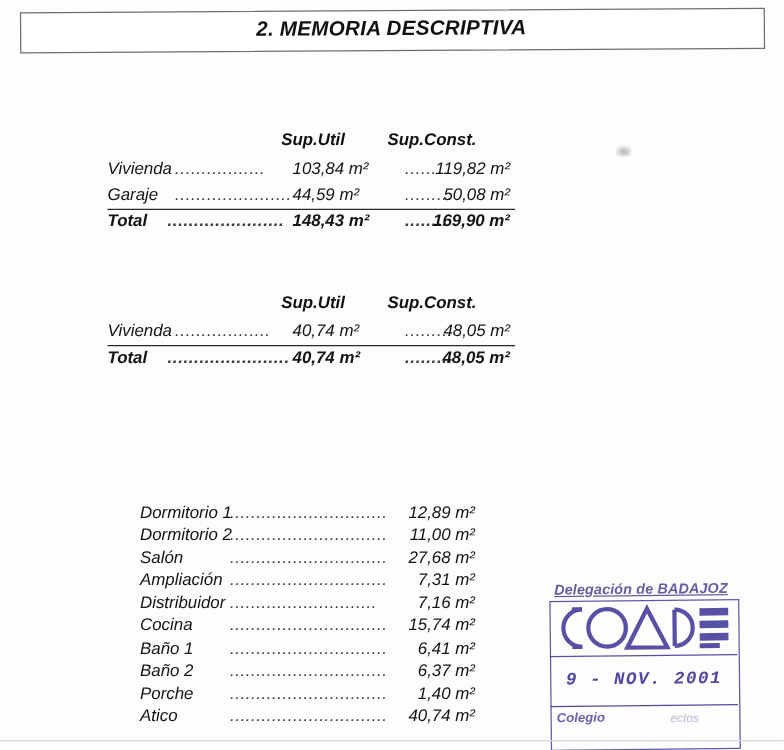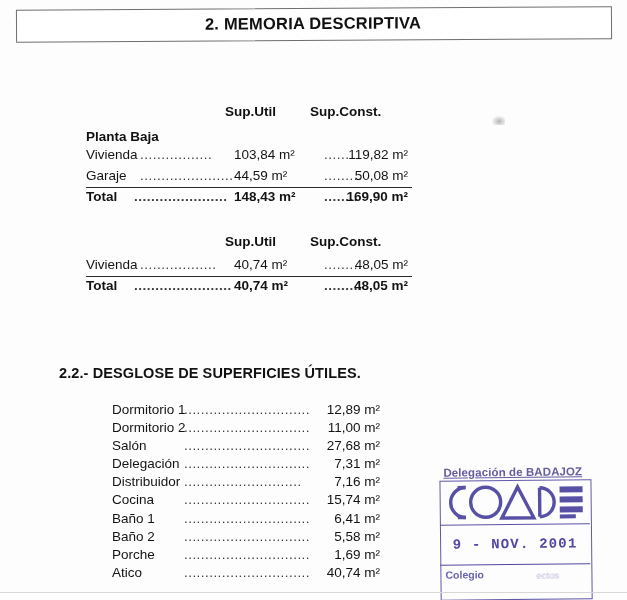--- a/index.html
+++ b/index.html
@@ -14,20 +14,21 @@
     color: #1a1a1a;
     position: relative;
     overflow: hidden;
   }
 
   
   .page {
     position: absolute;
     inset: 0;
     background: #fdfdfd;
+    font-style: italic;
   }
   .page-bottom-rule {
     position: absolute;
     left: 0;
     right: 0;
     top: 592px;
     height: 1px;
     background: #d8d8d8;
   }
   .scan-smudge {
@@ -325,21 +326,20 @@
   </div>
 
 
   <div class="surface-table" id="table-planta-baja">
 
     <div class="col-headers">
       <span class="col-head util">Sup.Util</span>
       <span class="col-head const">Sup.Const.</span>
     </div>
 
-    <div class="block-title">Planta Baja</div>
 
     <div class="srow">
       <span class="lbl">Vivienda</span>
       <span class="leader-a">.................</span>
       <span class="v1">103,84 m²</span>
       <span class="leader-b">......</span>
       <span class="v2">119,82 m²</span>
     </div>
 
     <div class="srow underlined">
@@ -377,40 +377,39 @@
 
     <div class="srow total">
       <span class="lbl">Total</span>
       <span class="leader-a">.......................</span>
       <span class="v1">40,74 m²</span>
       <span class="leader-b">.........</span>
       <span class="v2">48,05 m²</span>
     </div>
   </div>
 
-  <div class="section-heading" id="heading-22">2.2.- DESGLOSE DE SUPERFICIES ÚTILES.</div>
 
   <div id="room-list">
     <div class="rrow">
       <span class="rlbl">Dormitorio 1</span>
       <span class="rleader">..............................</span>
       <span class="rval">12,89 m²</span>
     </div>
     <div class="rrow">
       <span class="rlbl">Dormitorio 2</span>
       <span class="rleader">..............................</span>
       <span class="rval">11,00 m²</span>
     </div>
     <div class="rrow">
       <span class="rlbl">Salón</span>
       <span class="rleader">...................................</span>
       <span class="rval">27,68 m²</span>
     </div>
     <div class="rrow">
-      <span class="rlbl">Delegación</span>
+      <span class="rlbl">Ampliación</span>
       <span class="rleader">..............................</span>
       <span class="rval">7,31 m²</span>
     </div>
     <div class="rrow">
       <span class="rlbl">Distribuidor</span>
       <span class="rleader">............................</span>
       <span class="rval">7,16 m²</span>
     </div>
     <div class="rrow">
       <span class="rlbl">Cocina</span>
@@ -418,26 +417,26 @@
       <span class="rval">15,74 m²</span>
     </div>
     <div class="rrow">
       <span class="rlbl">Baño 1</span>
       <span class="rleader">..................................</span>
       <span class="rval">6,41 m²</span>
     </div>
     <div class="rrow">
       <span class="rlbl">Baño 2</span>
       <span class="rleader">..................................</span>
-      <span class="rval">5,58 m²</span>
+      <span class="rval">6,37 m²</span>
     </div>
     <div class="rrow">
       <span class="rlbl">Porche</span>
       <span class="rleader">..................................</span>
-      <span class="rval">1,69 m²</span>
+      <span class="rval">1,40 m²</span>
     </div>
     <div class="rrow">
       <span class="rlbl">Atico</span>
       <span class="rleader">.....................................</span>
       <span class="rval">40,74 m²</span>
     </div>
   </div>
 
   <div id="stamp">
 

